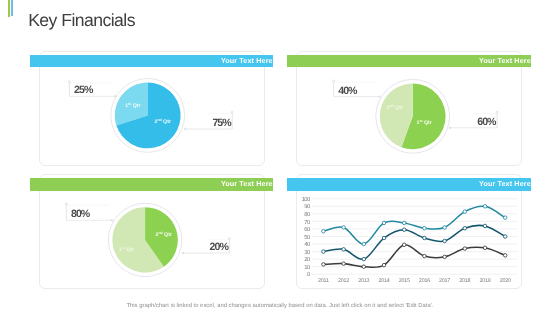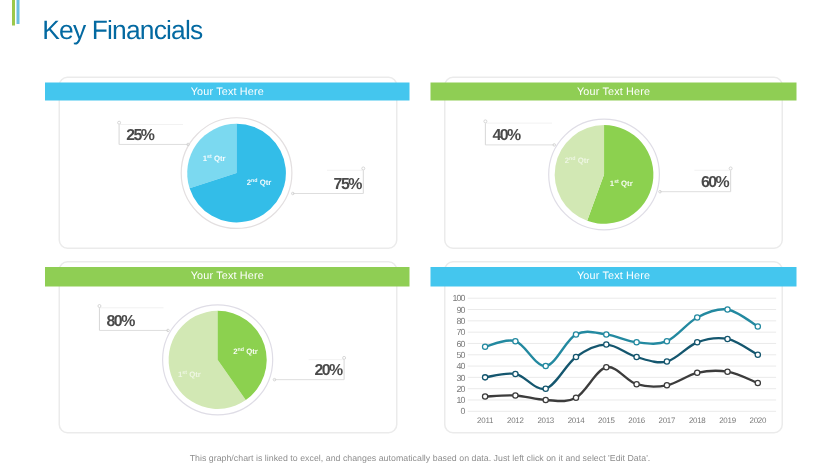--- a/index.html
+++ b/index.html
@@ -5,46 +5,46 @@
   html,body{margin:0;padding:0;}
   body{width:560px;height:315px;background:#ffffff;
        font-family:"Liberation Sans",sans-serif;overflow:hidden;position:relative;
        -webkit-font-smoothing:antialiased;text-rendering:geometricPrecision;}
   .slide{position:absolute;left:0;top:0;width:560px;height:315px;background:#fff;}
 
   .accent{position:absolute;top:0;}
   .accent.g{left:8.0px;width:1.8px;height:16.8px;background:#9CC84B;}
   .accent.b{left:11.2px;width:2.1px;height:15.7px;background:#6CBFE0;}
 
-  .title{position:absolute;left:28.2px;top:9.0px;font-size:17.6px;color:#0369a1;
+  .title{position:absolute;left:28.2px;top:9.0px;font-size:17.6px;color:#404040;
          font-weight:400;letter-spacing:-0.55px;line-height:22px;white-space:nowrap;}
 
   .card{position:absolute;background:#fff;border:1px solid #ebebeb;border-radius:6px;
         box-sizing:border-box;}
-  .hdr{position:absolute;color:#fff;font-size:7.2px;font-weight:normal;
-       letter-spacing:0.12px;text-align:center;}
+  .hdr{position:absolute;color:#fff;font-size:7.2px;font-weight:bold;
+       letter-spacing:0.12px;text-align:right;}
 
   .chart{position:absolute;}
   svg{display:block;overflow:visible;}
   text.cv{letter-spacing:-1.0px;}
   text.ytick{letter-spacing:-0.62px;}
   text.xtick{letter-spacing:-0.18px;}
   .footer{position:absolute;left:0;top:303px;width:560px;text-align:center;
           font-size:5.85px;color:#8d8d8d;letter-spacing:0.02px;}
 </style>
 </head>
 <body>
 
 <div class="slide">
   <div class="accent g"></div>
   <div class="accent b"></div>
   <div class="title">Key Financials</div>
 
   <div class="card" style="left:39.4px;top:50.5px;width:225.4px;height:115px;"></div>
-  <div class="chart" id="chart1" style="left:44px;top:60px;width:231px;height:106px;">
+  <div class="chart" id="chart1" style="left:34px;top:60px;width:231px;height:106px;">
       <svg width="231" height="106" viewBox="0 0 231 106">
         <circle cx="113.7" cy="55.4" r="36.9" fill="none" stroke="#e3dfe0" stroke-width="0.8"></circle>
         <path d="M 113.7 55.4 L 82.41024061388946 65.56665911493577 A 32.9 32.9 0 0 1 113.7 22.5 Z" fill="#7BD9F0"></path>
         <path d="M 113.7 55.4 L 113.7 22.5 A 32.9 32.9 0 1 1 82.41024061388946 65.56665911493577 Z" fill="#33BDE8"></path>
         <text x="98.8" y="47.372" fill="#ffffff" fill-opacity="0.92" font-size="5.2" font-weight="bold" font-family="&quot;Liberation Sans&quot;,sans-serif" text-anchor="middle"><tspan>1</tspan><tspan baseline-shift="super" font-size="3.5360000000000005">st</tspan><tspan> Qtr</tspan></text>
         <text x="128.7" y="63.372" fill="#ffffff" fill-opacity="0.92" font-size="5.2" font-weight="bold" font-family="&quot;Liberation Sans&quot;,sans-serif" text-anchor="middle"><tspan>2</tspan><tspan baseline-shift="super" font-size="3.5360000000000005">nd</tspan><tspan> Qtr</tspan></text>
         <g>
           <line x1="35.4" y1="23" x2="35.4" y2="36.3" stroke="#d2d2d2" stroke-width="0.6"></line>
           <line x1="35.4" y1="23" x2="78" y2="23" stroke="#f1f1f1" stroke-width="0.6"></line>
           <line x1="35.4" y1="36.3" x2="81.4" y2="36.3" stroke="#dadada" stroke-width="0.6"></line>
@@ -60,21 +60,21 @@
           <text class="cv" x="196.6" y="65.9" fill="#4a4a4a" font-size="10.6" font-weight="bold" font-family="&quot;Liberation Sans&quot;,sans-serif" text-anchor="end">75%</text>
           <circle cx="198.2" cy="52.3" r="1" fill="none" stroke="#cfcfcf" stroke-width="0.55"></circle>
         </g>
       </svg>
     </div>
   <div class="hdr" style="left:30.4px;top:55.2px;width:242.3px;height:11.6px;line-height:11.6px;background:#44C6EE;">
     <span>Your Text Here</span>
   </div>
 
   <div class="card" style="left:296px;top:50.5px;width:225.5px;height:115px;"></div>
-  <div class="chart" id="chart2" style="left:290px;top:60px;width:231px;height:106px;">
+  <div class="chart" id="chart2" style="left:300px;top:60px;width:231px;height:106px;">
       <svg width="231" height="106" viewBox="0 0 231 106">
         <circle cx="112.7" cy="56.3" r="36.9" fill="none" stroke="#dfdde6" stroke-width="0.8"></circle>
         <path d="M 112.7 56.3 L 112.7 23.4 A 32.9 32.9 0 1 1 101.44753728458551 87.21588722385638 Z" fill="#8CD14F"></path>
         <path d="M 112.7 56.3 L 101.44753728458551 87.21588722385638 A 32.9 32.9 0 0 1 112.7 23.4 Z" fill="#D2E8B4"></path>
         <text x="94.7" y="48.672" fill="#ffffff" fill-opacity="0.62" font-size="5.2" font-weight="bold" font-family="&quot;Liberation Sans&quot;,sans-serif" text-anchor="middle"><tspan>2</tspan><tspan baseline-shift="super" font-size="3.5360000000000005">nd</tspan><tspan> Qtr</tspan></text>
         <text x="124.2" y="64.072" fill="#ffffff" fill-opacity="0.92" font-size="5.2" font-weight="bold" font-family="&quot;Liberation Sans&quot;,sans-serif" text-anchor="middle"><tspan>1</tspan><tspan baseline-shift="super" font-size="3.5360000000000005">st</tspan><tspan> Qtr</tspan></text>
         <g>
           <line x1="33.6" y1="22.1" x2="33.6" y2="36.6" stroke="#d2d2d2" stroke-width="0.6"></line>
           <line x1="33.6" y1="22.1" x2="78" y2="22.1" stroke="#f1f1f1" stroke-width="0.6"></line>
           <line x1="33.6" y1="36.6" x2="79.5" y2="36.6" stroke="#dadada" stroke-width="0.6"></line>

